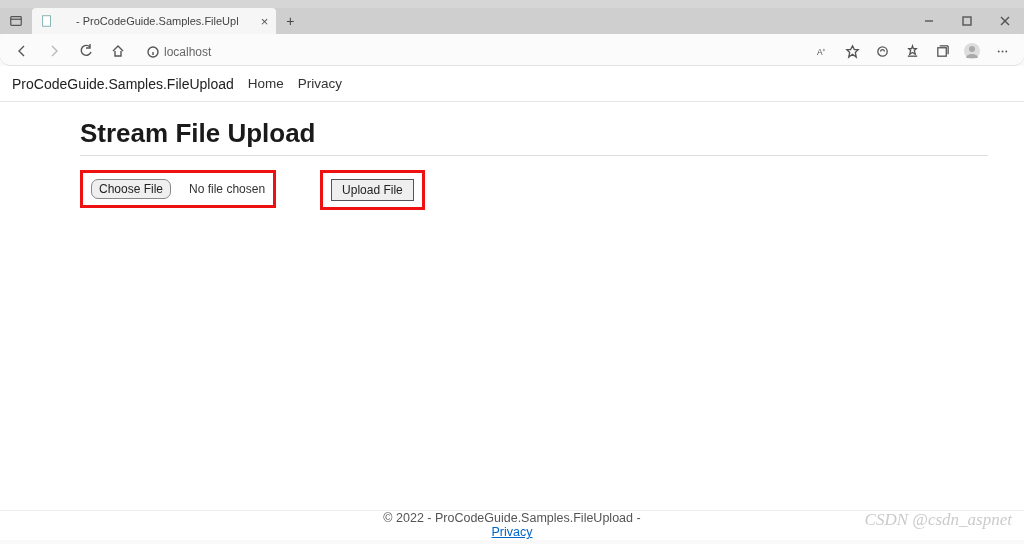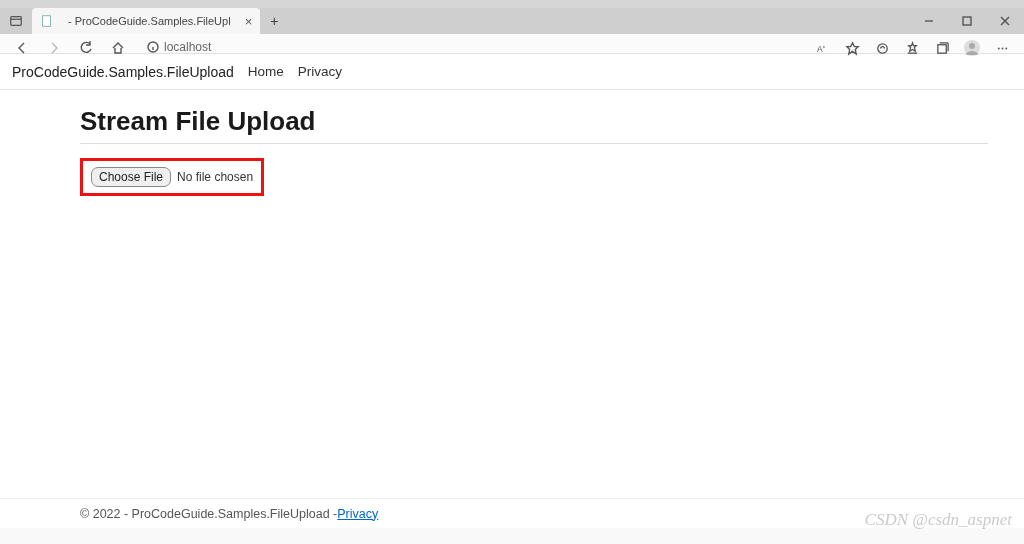--- a/index.html
+++ b/index.html
@@ -2,49 +2,49 @@
 <html><head>
 <meta charset="utf-8">
 <style>
   * { box-sizing: border-box; }
   html, body { margin: 0; padding: 0; width: 1024px; height: 544px; font-family: "Segoe UI", Arial, sans-serif; background: #f9f9f9; overflow: hidden; }
   
   .titlebar { height: 8px; background: #d6d6d6; }
   .tabstrip { height: 26px; background: #cfcfcf; display: flex; align-items: stretch; }
   .tab-fav { width: 32px; display: flex; align-items: center; justify-content: center; background: #cfcfcf; }
   .tab-fav svg { width: 14px; height: 14px; }
-  .tab { display: flex; align-items: center; background: #f6f6f6; padding: 0 8px; min-width: 160px; font-size: 11px; color: #444; gap: 14px; border-top-left-radius: 4px; border-top-right-radius: 4px; }
+  .tab { display: flex; align-items: center; background: #f6f6f6; padding: 0 8px; min-width: 160px; font-size: 11px; color: #444; gap: 22px; border-top-left-radius: 4px; border-top-right-radius: 4px; }
   .tab .fav { width: 14px; height: 14px; display: flex; align-items: center; justify-content: center; }
   .tab .x { margin-left: auto; font-size: 13px; color: #555; }
   .newtab { width: 28px; display: flex; align-items: center; justify-content: center; color: #444; font-size: 14px; }
   .winctrls { margin-left: auto; display: flex; }
   .winctrls div { width: 38px; display: flex; align-items: center; justify-content: center; color: #444; }
   
-  .toolbar { height: 20px; background: #fbfbfb; border-bottom: 1px solid #e1e1e1; display: flex; align-items: flex-start; padding: 0 8px; gap: 4px; }
+  .toolbar { height: 32px; background: #fbfbfb; border-bottom: 1px solid #e1e1e1; display: flex; align-items: flex-end; padding: 0 8px; gap: 4px; border-radius: 10px; }
   .tbtn { width: 28px; height: 28px; display: flex; align-items: center; justify-content: center; color: #555; border-radius: 4px; }
   .urlbox { flex: 1; display: flex; align-items: center; height: 26px; margin: 0 6px; font-size: 12px; color: #777; }
   .urlbox .urlicon { width: 22px; display: flex; align-items: center; justify-content: center; color: #888; }
   .urlbox .host { color: #666; }
   .urlbox .path { color: #aaa; }
   .right-icons { display: flex; gap: 2px; align-items: center; }
   
   .pagenav { background: #fff; border-bottom: 1px solid #e7e7e7; height: 36px; display: flex; align-items: center; padding: 0 12px; font-size: 13.5px; color: #333; gap: 14px; }
   .pagenav .brand { font-weight: 400; color: #222; font-size: 14px; }
   .pagenav a { color: #333; text-decoration: none; }
   
   .content { background: #fff; padding: 10px 36px 0 80px; height: calc(544px - 8px - 26px - 36px - 36px - 30px); }
   h1 { font-size: 26px; font-weight: 600; margin: 6px 0 6px 0; color: #1a1a1a; font-family: "Segoe UI Semibold", "Segoe UI", Arial, sans-serif; }
   hr { border: none; border-top: 1px solid #ddd; margin: 0 0 14px 0; }
   .row { display: flex; gap: 44px; align-items: flex-start; }
   .redbox { border: 3px solid #e11; padding: 6px 8px; display: inline-flex; align-items: center; min-height: 28px; }
   .choose-btn { font-size: 12px; border: 1px solid #888; background: #efefef; padding: 2px 7px; color: #222; border-radius: 7px; }
-  .nofile { font-size: 12px; color: #333; margin-left: 6px; }
+  .nofile { font-size: 12px; color: #333; margin-left: 18px; }
   .upload-btn { font-size: 12px; border: 1px solid #555; background: #efefef; padding: 3px 10px; color: #222; }
   
-  .footer { height: 30px; background: #fff; border-top: 1px solid #eee; display: flex; align-items: center; padding: 0 80px; font-size: 12.5px; color: #555; }
+  .footer { height: 30px; background: #fff; border-top: 1px solid #eee; display: flex; align-items: center; padding: 0 80px; font-size: 12.5px; color: #555; flex-direction: column; }
   .footer a { color: #0066cc; text-decoration: underline; }
   .watermark { position: fixed; right: 12px; bottom: 14px; font-size: 17px; color: rgba(150,150,150,0.5); font-style: italic; font-family: Georgia, serif; pointer-events: none; }
   
   .ic { stroke: #555; stroke-width: 1.4; fill: none; }
 </style>
 </head>
 <body>
 
 <div class="titlebar"></div>
 
@@ -171,20 +171,23 @@
 </div>
 
 <div class="content">
   <h1>Stream File Upload</h1>
   <hr>
   <div class="row">
     <div class="redbox">
       <span class="choose-btn">Choose File</span>
       <span class="nofile">No file chosen</span>
     </div>
+    <div class="redbox">
+      <span class="upload-btn">Upload File</span>
+    </div>
   </div>
 </div>
 
 <div class="footer">
   <span>© 2022 - ProCodeGuide.Samples.FileUpload - </span>
   <a href="#">Privacy</a>
 </div>
 
 <div class="watermark">CSDN @csdn_aspnet</div>
 

